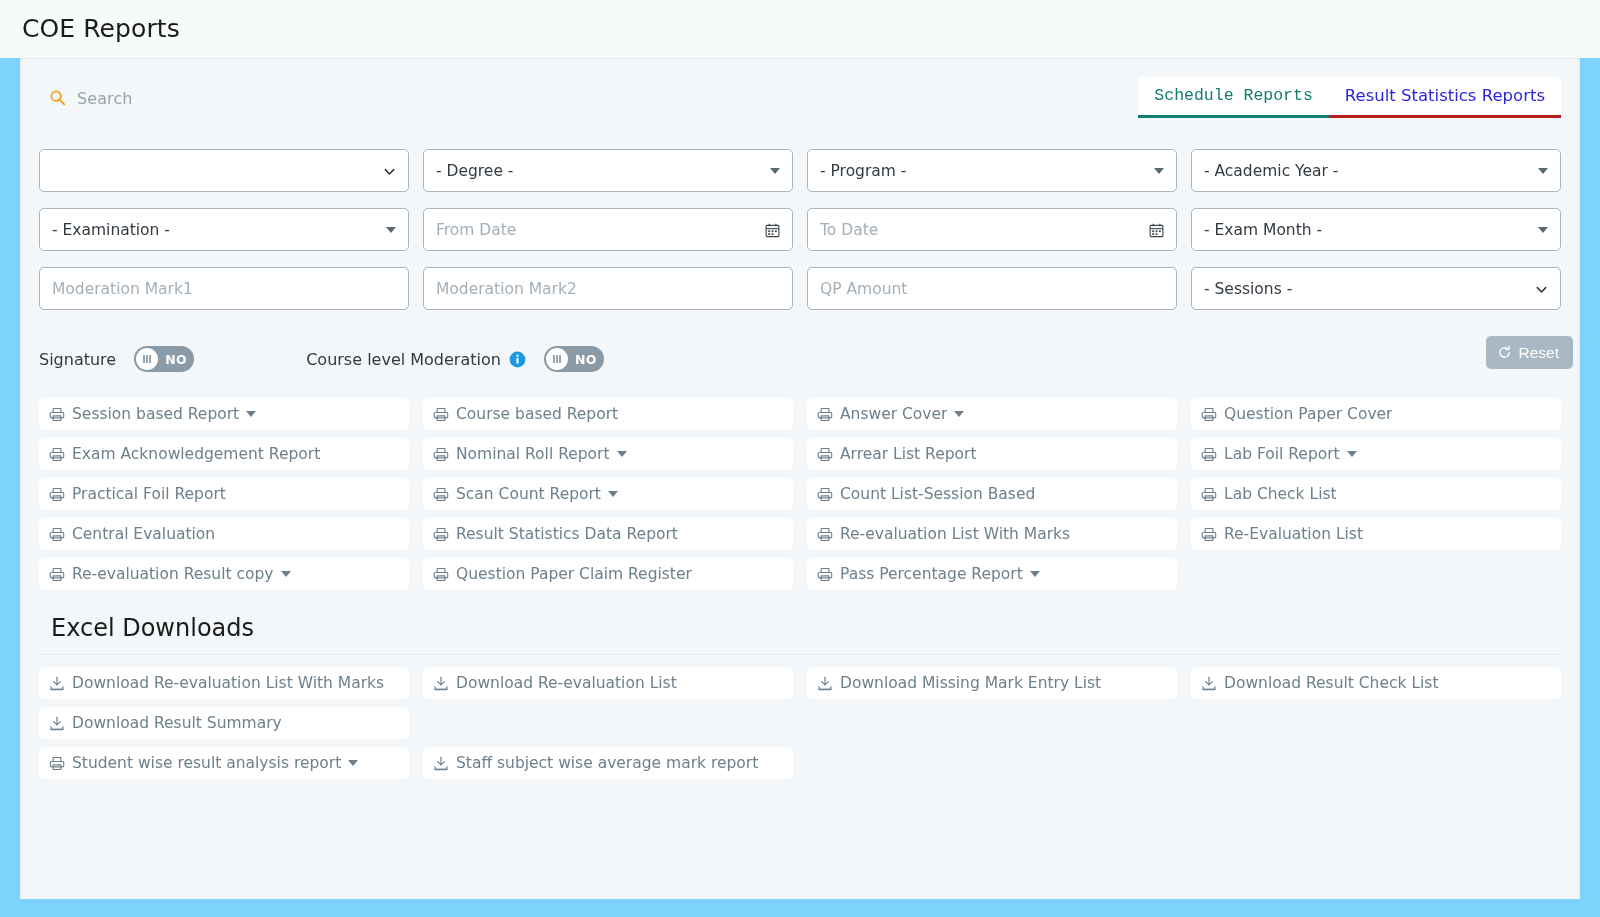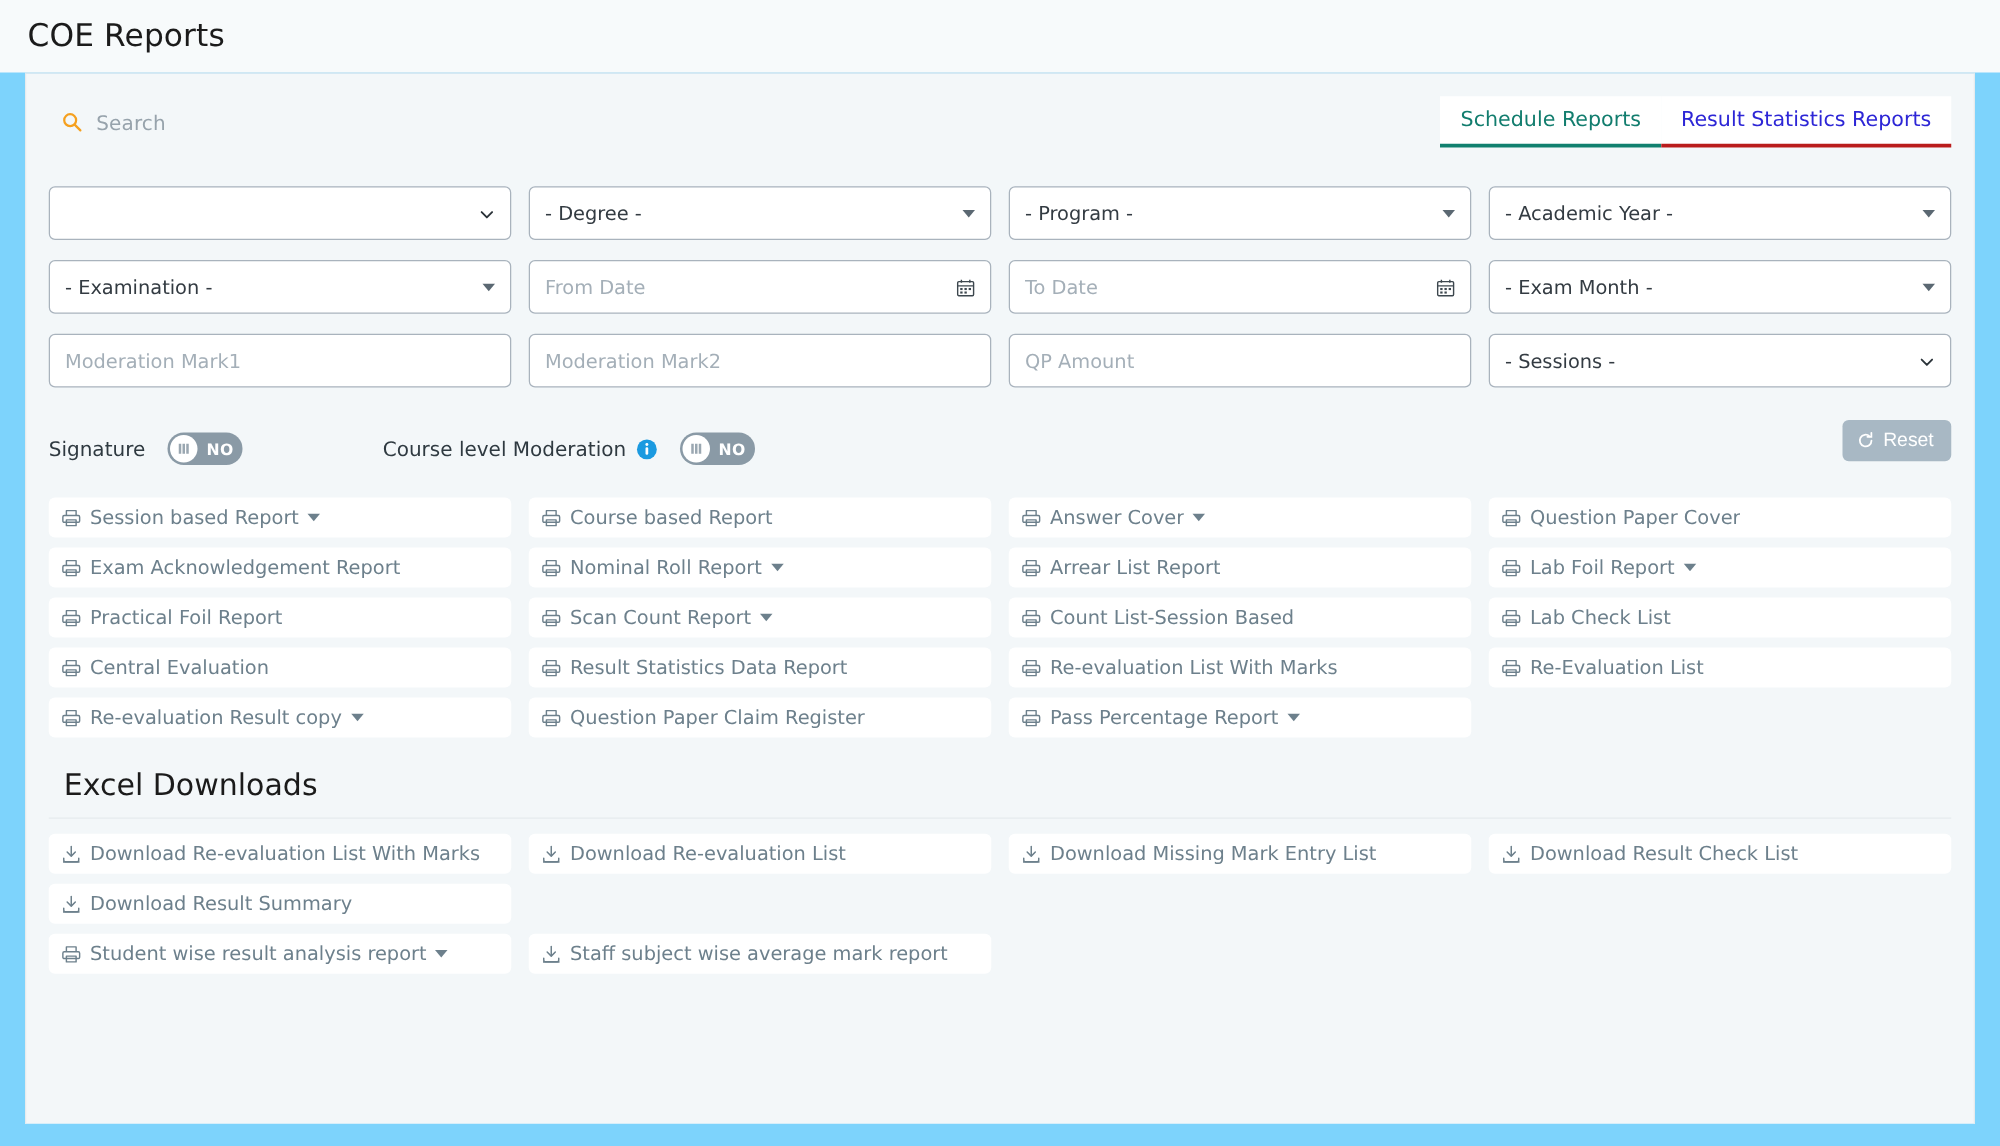--- a/index.html
+++ b/index.html
@@ -59,20 +59,21 @@
     background: #ffffff;
     padding: 9px 16px 8px 16px;
     font-size: 16.5px;
     line-height: 1.25;
     cursor: pointer;
     white-space: nowrap;
   }
   .tab.active {
     color: #127d6e;
     border-bottom: 3px solid #11806f;
+    font-family: Liberation Mono, monospace;
   }
   .tab.inactive {
     color: #2d26d6;
     border-bottom: 3px solid #b91c1c;
   }
 
   
   .filters { padding: 18px 18px 0 18px; }
   .frow { display: flex; gap: 14px; margin-bottom: 16px; }
   .fcell { flex: 1 1 0; min-width: 0; }
@@ -133,21 +134,21 @@
     display: block; width: 1.5px; height: 8px; background: #9aa7b1;
   }
   .switch .sw-text {
     color: #ffffff; font-size: 12.5px; font-weight: 700;
     margin-left: 7px; letter-spacing: .3px;
   }
   .info-icon { width: 17px; height: 17px; margin-left: 8px; display:block; }
   .gap-between { width: 112px; }
 
   .reset-btn {
-    position: absolute; right: 18px; top: 10px;
+    position: absolute; right: 6px; top: 10px;
     background: #a8b8c4;
     color: #ffffff;
     border: none;
     border-radius: 5px;
     height: 33px;
     padding: 0 14px 0 11px;
     display: inline-flex; align-items: center; gap: 7px;
     font-size: 15.5px;
     cursor: pointer;
   }

